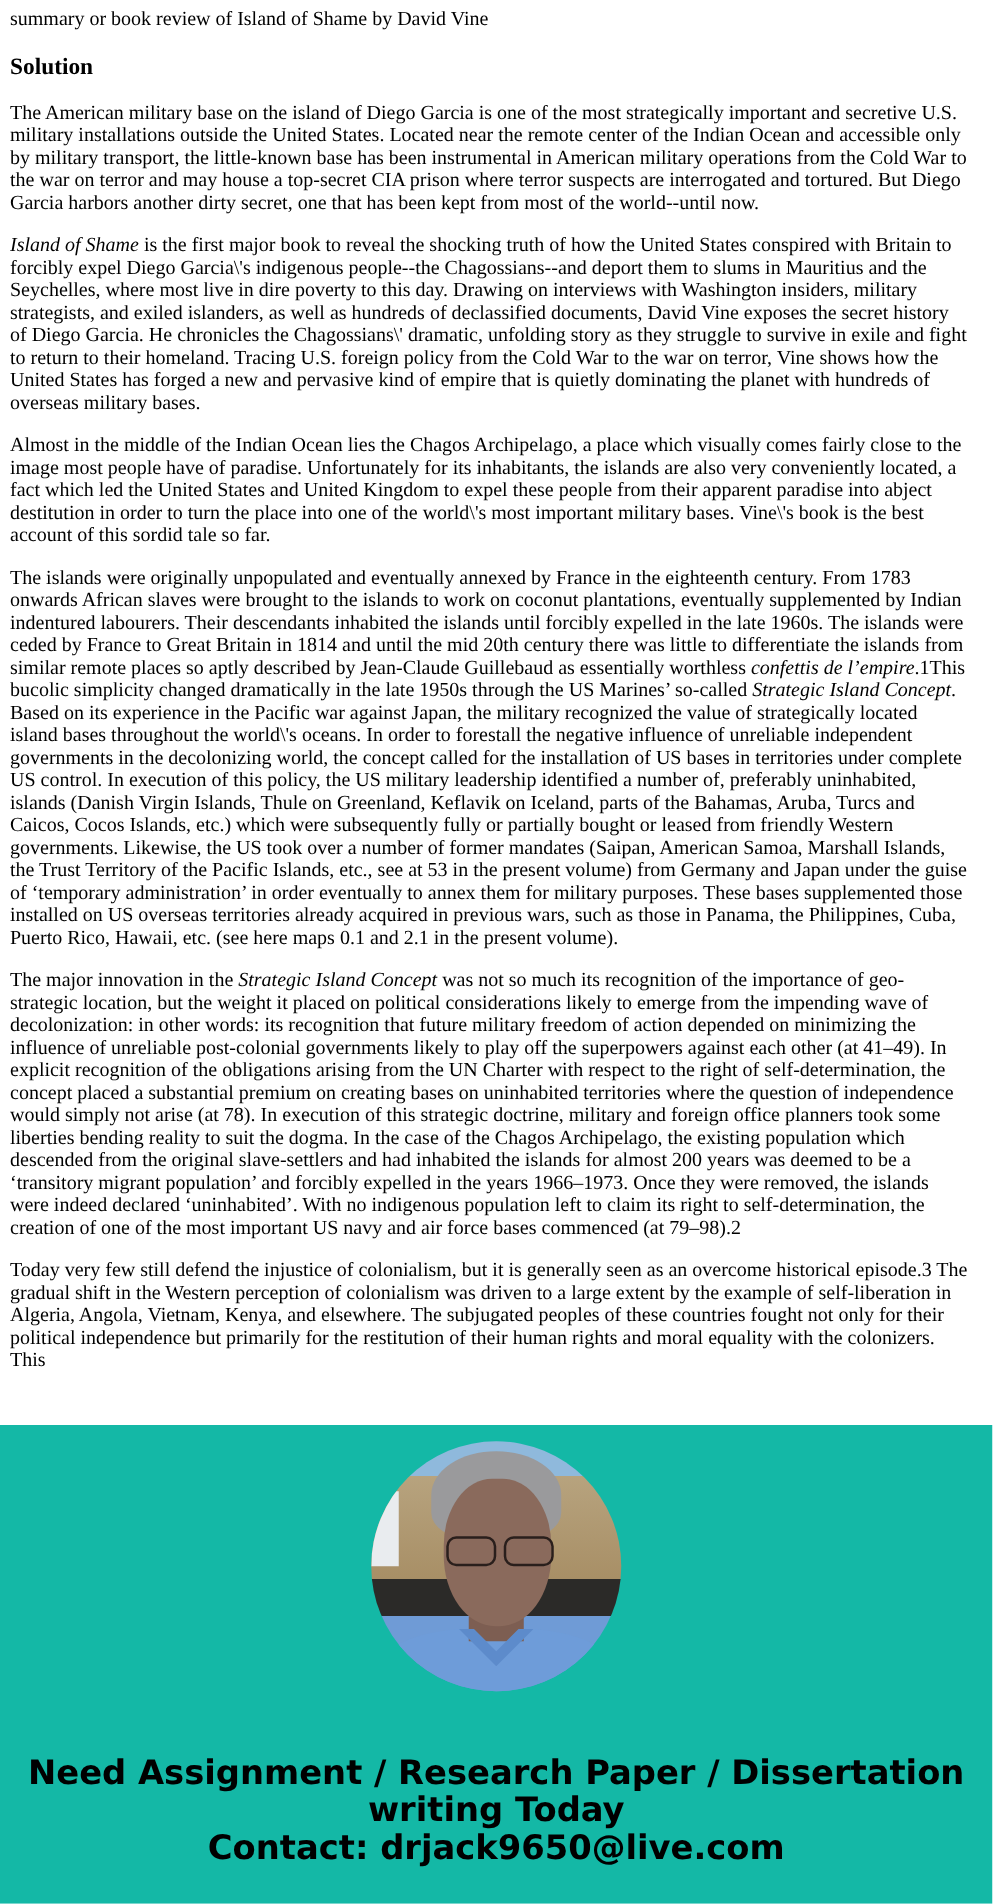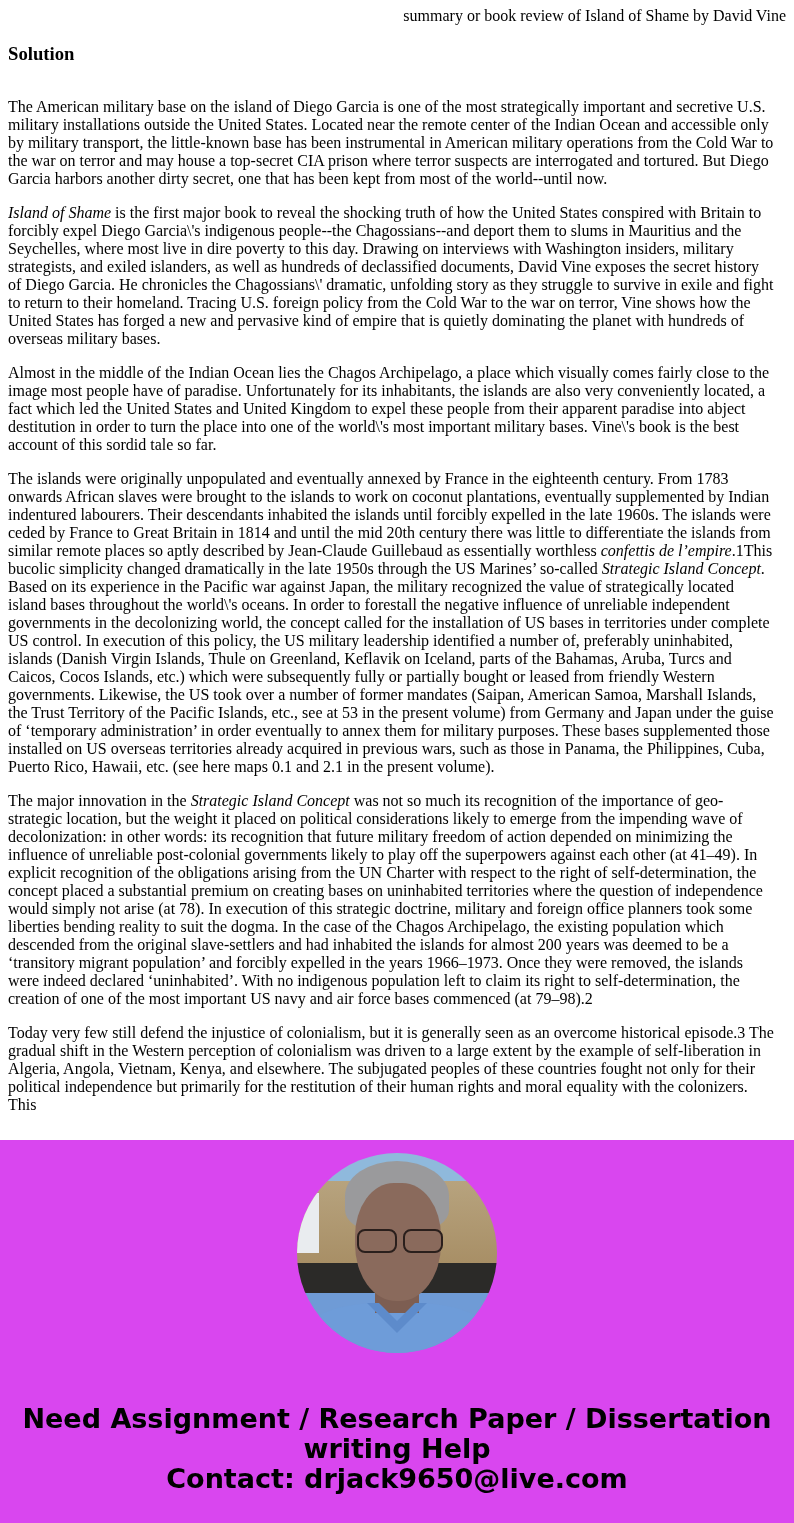--- a/index.html
+++ b/index.html
@@ -20,38 +20,37 @@
       left: 8px;
       top: 0;
       width: 778px;
       height: 1123px;
       overflow: hidden;
       font-size: 16px;
       line-height: 18px;
     }
     .question {
       margin: 7px 0 0 0;
-      text-align: right;
     }
     h3.solution-heading {
       font-size: 18.7px;
       font-weight: bold;
-      margin: 18px 0 33px 0;
+      margin: 18px 0 17px 0;
       line-height: 22px;
     }
     .content p {
       margin: 0 12px 16px 0;
     }
     .promo {
       position: absolute;
       left: 0;
       top: 1140px;
       width: 794px;
       height: 383px;
-      background: #d946ef;
+      background: #14b8a6;
     }
     .avatar {
       position: absolute;
       left: 297px;
       top: 13px;
       width: 200px;
       height: 200px;
       border-radius: 50%;
       overflow: hidden;
       background: linear-gradient(180deg, #8fb9dc 0%, #8fb9dc 14%, #b7a37e 14%, #a88f66 55%, #2b2a28 55%, #2b2a28 70%, #6f9bd6 70%, #6f9bd6 100%);
@@ -170,16 +169,16 @@
     <div class="collar"></div>
     <div class="hair"></div>
     <div class="face"></div>
     <div class="glasses">
         <span class="l"></span>
         <span class="r"></span>
       </div>
   </div>
   <div class="promo-text">
     <div>Need Assignment / Research Paper / Dissertation</div>
-    <div>writing Help</div>
+    <div>writing Today</div>
     <div>Contact: drjack9650@live.com</div>
   </div>
 </div>
 
 </body></html>

